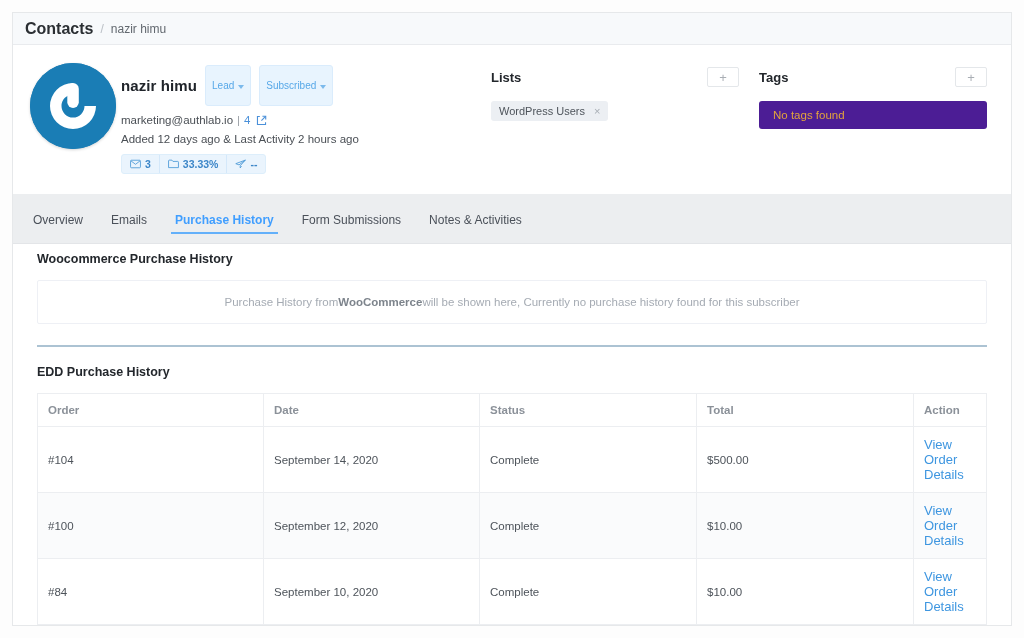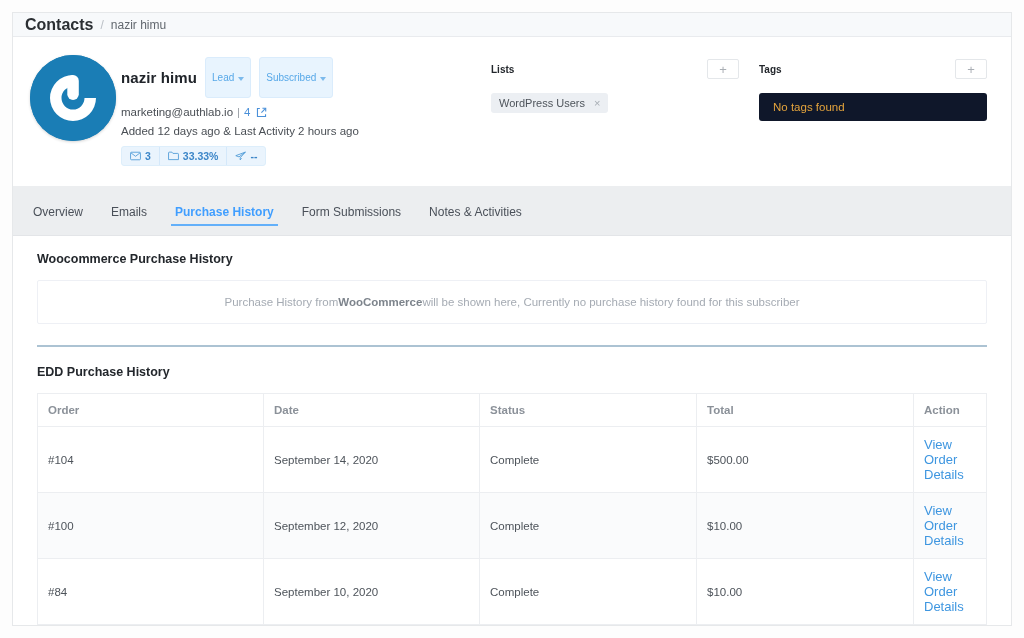--- a/index.html
+++ b/index.html
@@ -172,21 +172,21 @@
   .col-tags  { flex: 1 1 auto;  padding-top: 6px; padding-left: 10px;}
 
   .col-head {
     display: flex;
     align-items: center;
     justify-content: space-between;
     margin-bottom: 14px;
     padding-right: 10px;
   }
   .col-title {
-    font-size: 10px;
+    font-size: 13px;
     font-weight: bold;
     color: #23272c;
   }
   .plus-btn {
     width: 32px;
     height: 20px;
     border: 1px solid #e4e7ea;
     background: #ffffff;
     border-radius: 2px;
     display: flex;
@@ -210,21 +210,21 @@
     color: #4e545b;
   }
   .chip-x {
     color: #a7adb4;
     font-size: 11px;
     cursor: pointer;
     line-height: 1;
   }
 
   .no-tags {
-    background: #0f172a;
+    background: #4c1d95;
     color: #e3a33c;
     font-size: 11.5px;
     padding: 8px 14px;
     border-radius: 3px;
     margin-right: 10px;
   }
 
   
   .tabbar {
     background: #eceef0;
@@ -253,21 +253,21 @@
     left: 10px;
     right: 10px;
     bottom: 10px;
     height: 2px;
     background: #63b0fa;
   }
 
   
   .content {
     background: #ffffff;
-    padding: 12px 24px 0 24px;
+    padding: 4px 24px 0 24px;
     box-sizing: border-box;
     flex: 1 1 auto;
   }
 
   .sec-title {
     font-size: 12.5px;
     font-weight: bold;
     color: #23272c;
     margin: 4px 0 14px 0;
   }

